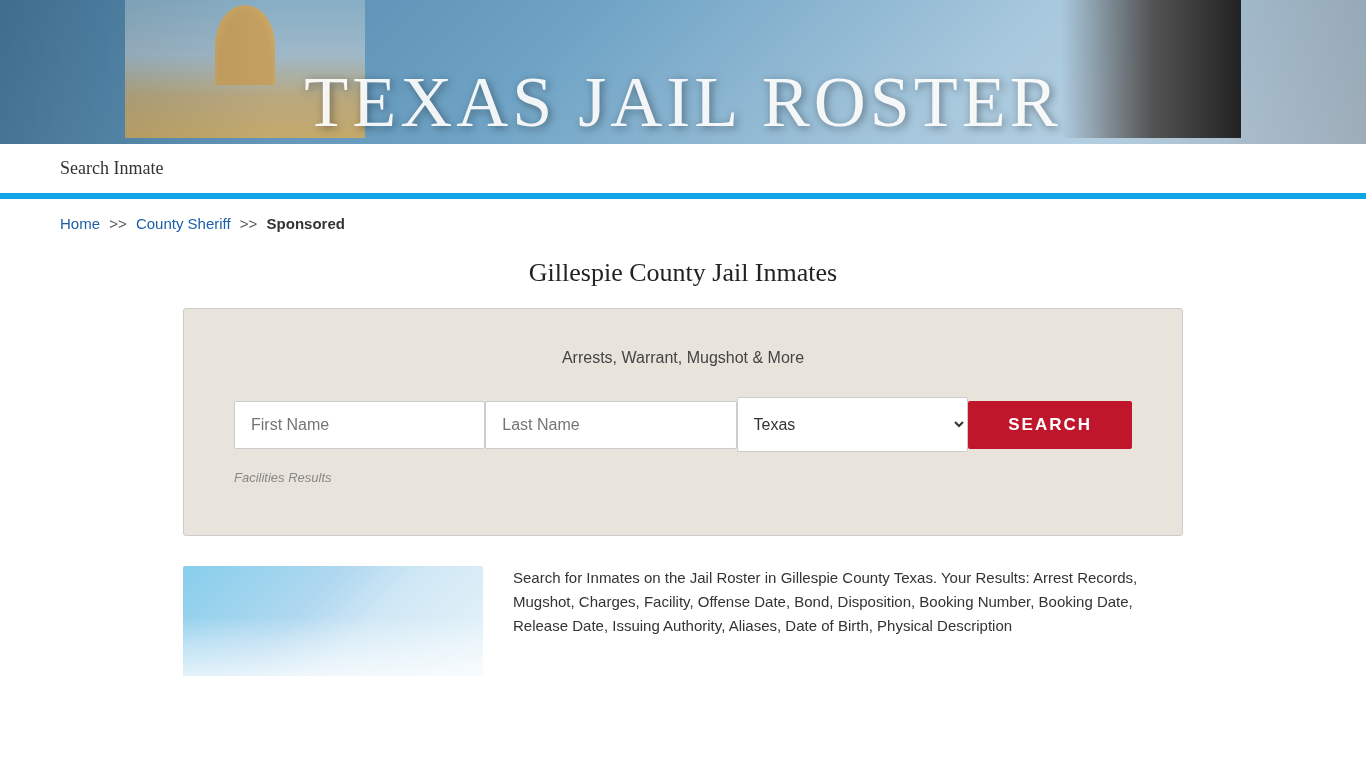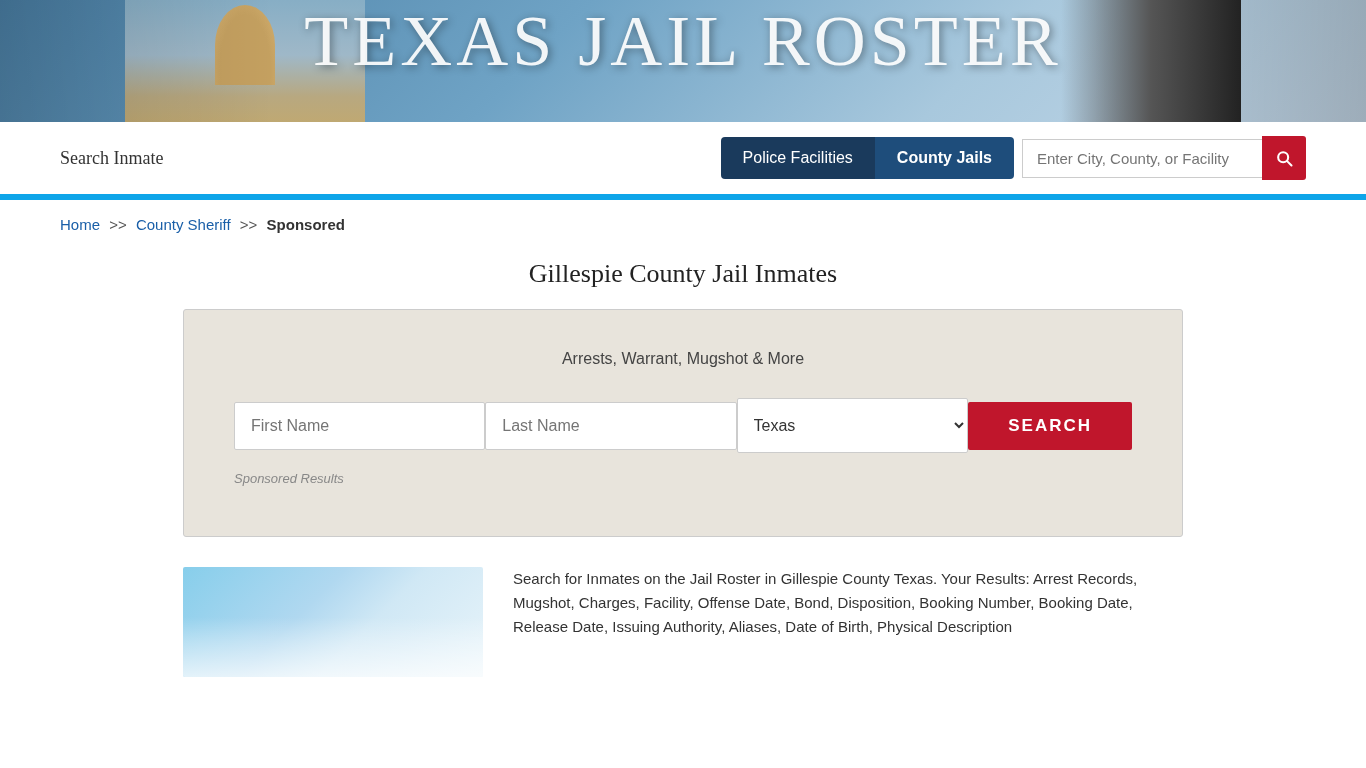--- a/index.html
+++ b/index.html
@@ -1,26 +1,26 @@
 <!DOCTYPE html>
 <html><head>
   <meta charset="utf-8">
   <style>
     * { margin: 0; padding: 0; box-sizing: border-box; }
     body { font-family: Georgia, 'Times New Roman', serif; background: #fff; width: 1366px; min-height: 768px; overflow-x: hidden; }
 
     
     .header-banner {
       width: 1366px;
-      height: 122px;
+      height: 144px;
       background: linear-gradient(135deg, #4a7fa5 0%, #6fa3c5 40%, #a8c8dd 70%, #c5d8e8 100%);
       position: relative;
       overflow: hidden;
       display: flex;
-      align-items: flex-start;
+      align-items: flex-end;
       justify-content: center;
     }
     .header-banner-title {
       font-size: 72px;
       font-family: 'Palatino Linotype', Palatino, serif;
       color: rgba(255,255,255,0.92);
       letter-spacing: 4px;
       text-shadow: 2px 2px 8px rgba(0,0,0,0.4);
       font-weight: normal;
       text-transform: uppercase;
@@ -280,32 +280,20 @@
   <div class="banner-capitol">
     <div class="banner-capitol-dome"></div>
   </div>
   <div class="banner-overlay"></div>
   <span class="header-banner-title">Texas Jail Roster</span>
   <div class="banner-keys"></div>
 </div>
 
 <div class="nav-bar">
   <span class="nav-search-inmate">Search Inmate</span>
-  <div class="nav-right">
-    <button class="nav-btn-police">Police Facilities</button>
-    <button class="nav-btn-county">County Jails</button>
-    <div class="nav-input-group">
-      <input class="nav-search-input" type="text" placeholder="Enter City, County, or Facility" style="">
-      <button class="nav-search-btn">
-        <svg class="nav-search-icon-svg" viewBox="0 0 24 24">
-          <path d="M21 21l-4.35-4.35M17 11A6 6 0 1 1 5 11a6 6 0 0 1 12 0z" stroke="white" stroke-width="2.5" stroke-linecap="round" fill="none"></path>
-        </svg>
-      </button>
-    </div>
-  </div>
 </div>
 
 <div class="breadcrumb">
   <a href="#">Home</a>
   <span class="breadcrumb-sep">&gt;&gt;</span>
   <a href="#">County Sheriff</a>
   <span class="breadcrumb-sep">&gt;&gt;</span>
   <span class="breadcrumb-current">Sponsored</span>
 </div>
 
@@ -313,21 +301,21 @@
   <h1 class="page-title">Gillespie County Jail Inmates</h1>
 
   <div class="record-check-box">
     <div class="record-check-sub">Arrests, Warrant, Mugshot &amp; More</div>
     <div class="record-check-form">
       <input type="text" placeholder="First Name" style="">
       <input type="text" placeholder="Last Name" style="">
       <select id="state-select"><option value="Alabama">Alabama</option><option value="Alaska">Alaska</option><option value="Arizona">Arizona</option><option value="Arkansas">Arkansas</option><option value="California">California</option><option value="Colorado">Colorado</option><option value="Connecticut">Connecticut</option><option value="Delaware">Delaware</option><option value="Florida">Florida</option><option value="Georgia">Georgia</option><option value="Hawaii">Hawaii</option><option value="Idaho">Idaho</option><option value="Illinois">Illinois</option><option value="Indiana">Indiana</option><option value="Iowa">Iowa</option><option value="Kansas">Kansas</option><option value="Kentucky">Kentucky</option><option value="Louisiana">Louisiana</option><option value="Maine">Maine</option><option value="Maryland">Maryland</option><option value="Massachusetts">Massachusetts</option><option value="Michigan">Michigan</option><option value="Minnesota">Minnesota</option><option value="Mississippi">Mississippi</option><option value="Missouri">Missouri</option><option value="Montana">Montana</option><option value="Nebraska">Nebraska</option><option value="Nevada">Nevada</option><option value="New Hampshire">New Hampshire</option><option value="New Jersey">New Jersey</option><option value="New Mexico">New Mexico</option><option value="New York">New York</option><option value="North Carolina">North Carolina</option><option value="North Dakota">North Dakota</option><option value="Ohio">Ohio</option><option value="Oklahoma">Oklahoma</option><option value="Oregon">Oregon</option><option value="Pennsylvania">Pennsylvania</option><option value="Rhode Island">Rhode Island</option><option value="South Carolina">South Carolina</option><option value="South Dakota">South Dakota</option><option value="Tennessee">Tennessee</option><option value="Texas" selected="">Texas</option><option value="Utah">Utah</option><option value="Vermont">Vermont</option><option value="Virginia">Virginia</option><option value="Washington">Washington</option><option value="West Virginia">West Virginia</option><option value="Wisconsin">Wisconsin</option><option value="Wyoming">Wyoming</option></select>
       <button class="record-search-btn">SEARCH</button>
     </div>
-    <div class="sponsored-label">Sponsored Results</div>
+    <div class="sponsored-label">Facilities Results</div>
   </div>
 
   <div class="bottom-section">
     <div class="bottom-image">
       <div class="bottom-image-clouds"></div>
     </div>
     <p class="bottom-text">Search for Inmates on the Jail Roster in Gillespie County Texas. Your Results: Arrest Records, Mugshot, Charges, Facility, Offense Date, Bond, Disposition, Booking Number, Booking Date, Release Date, Issuing Authority, Aliases, Date of Birth, Physical Description</p>
   </div>
 </div>
 

